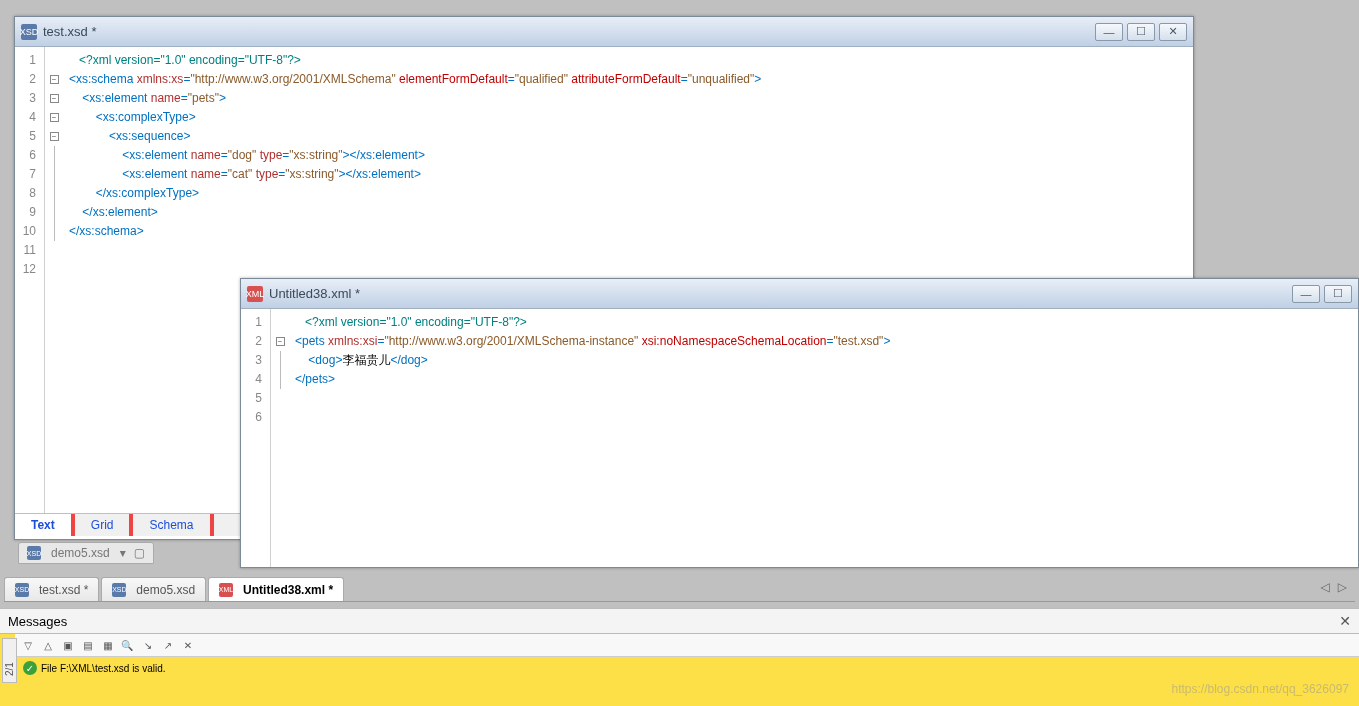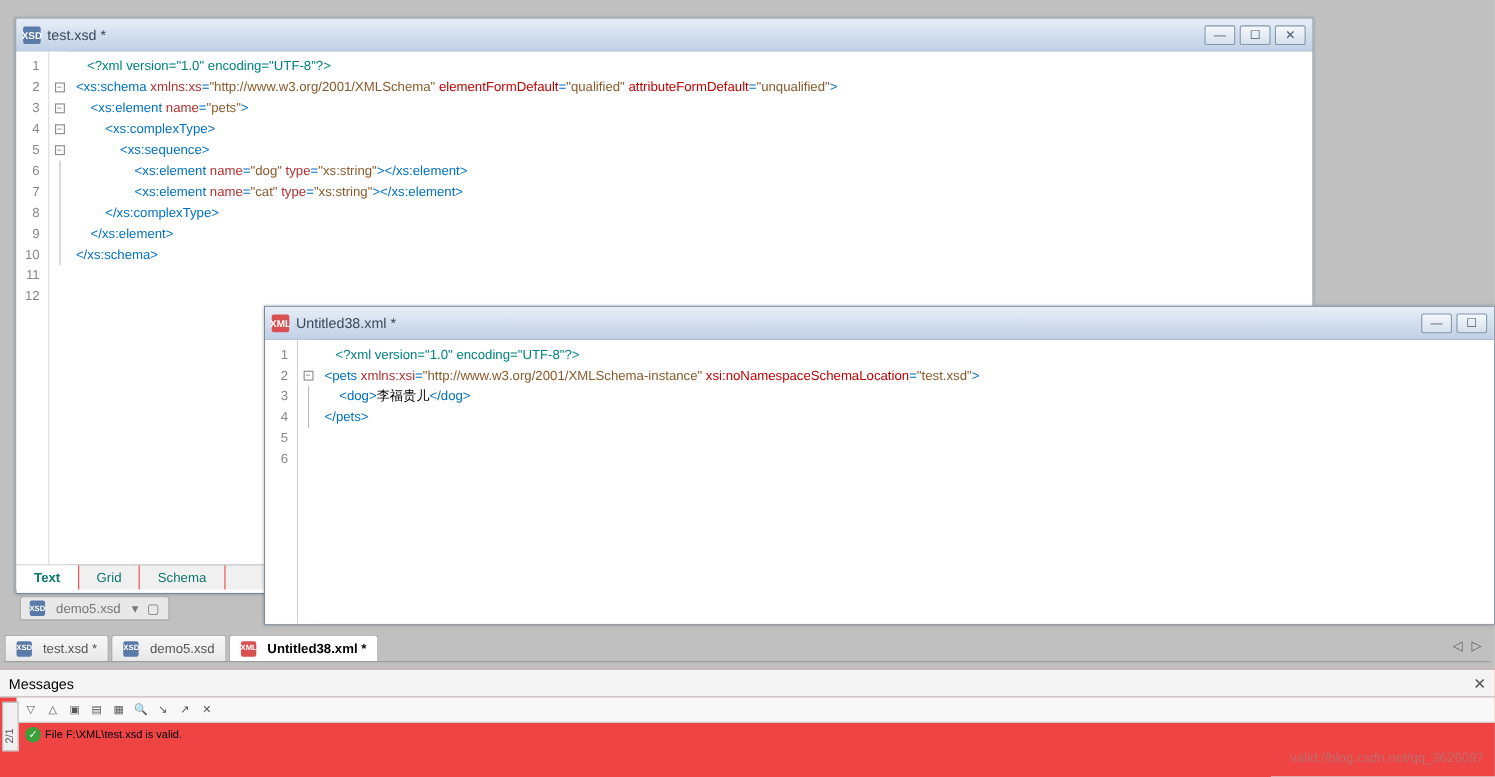--- a/index.html
+++ b/index.html
@@ -1,19 +1,19 @@
 <!DOCTYPE html>
 <html><head>
 <meta charset="utf-8">
 <style>
 *{margin:0;padding:0;box-sizing:border-box;font-family:Tahoma,Arial,sans-serif;font-size:12px}
 body{background:#c0c0c0;position:relative;width:1359px;height:706px;overflow:hidden}
 .window{position:absolute;background:#fff;border:1px solid #7a8a99;box-shadow:0 0 3px rgba(0,0,0,.3)}
 .titlebar{height:30px;background:linear-gradient(to bottom,#e8eef7 0%,#c0d0e5 100%);border-bottom:1px solid #a0b0c0;display:flex;align-items:center;padding:0 6px}
-.title-icon{width:16px;height:16px;margin-right:6px;display:inline-flex;align-items:center;justify-content:center;font-size:9px;font-weight:bold}
+.title-icon{width:16px;height:16px;margin-right:6px;display:inline-flex;align-items:center;justify-content:center;font-size:9px;font-weight:normal}
 .xsd-icon{background:#5a7aaa;color:#fff;border-radius:2px}
 .xml-icon{background:#d85050;color:#fff;border-radius:2px}
 .title-text{color:#3a4a5a;font-size:13px;flex:1}
 .win-controls{display:flex;gap:4px}
 .win-btn{width:28px;height:18px;border:1px solid #8899aa;background:linear-gradient(to bottom,#f5f8fc,#d5e0ec);border-radius:2px;display:flex;align-items:center;justify-content:center;font-size:11px;color:#4a5a6a;cursor:pointer}
 .editor{display:flex;background:#fff;font-family:"NSimSun","SimSun","Courier New",monospace;font-size:14px}
 .gutter{background:#fff;border-right:1px solid #d0d0d0;text-align:right;padding:4px 8px 4px 4px;color:#888;user-select:none;min-width:30px}
 .gutter .ln{height:19px;line-height:19px}
 .fold-col{width:18px;background:#fff;padding-top:4px}
 .fold-col .fm{height:19px;display:flex;align-items:center;justify-content:center;position:relative}
@@ -21,26 +21,26 @@
 .fold-line{width:1px;height:19px;background:#bbb;position:absolute}
 .code{padding:4px 6px}
 .code .line{height:19px;line-height:19px;white-space:pre}
 .t-tag{color:#0070c0}
 .t-attr{color:#b03030}
 .t-red{color:#c00000}
 .t-val{color:#8a5a2a}
 .t-pi{color:#008080}
 .t-text{color:#000}
 .view-tabs{display:flex;border-top:1px solid #c0c0c0;background:#f0f0f0}
-.view-tab{padding:4px 16px;border-right:1px solid #ef4444;cursor:pointer;color:#0f766e}
+.view-tab{padding:4px 16px;border-right:4px solid #ef4444;cursor:pointer;color:#1d4ed8}
 .view-tab.active{background:#fff;font-weight:bold}
 .file-tabs{position:absolute;left:4px;right:4px;height:26px;display:flex;align-items:flex-end;border-bottom:1px solid #999}
 .file-tab{height:24px;display:flex;align-items:center;padding:0 10px;border:1px solid #aaa;border-bottom:none;background:linear-gradient(to bottom,#f8f8f8,#e8e8e8);margin-right:2px;cursor:pointer;border-radius:3px 3px 0 0;color:#555;gap:4px}
 .file-tab.active{background:#fff;font-weight:bold;color:#000}
-.messages-panel{position:absolute;left:0;right:0;background:#ef4444}
+.messages-panel{position:absolute;left:0;right:0;background:#fde047}
 .messages-header{display:flex;justify-content:space-between;align-items:center;padding:4px 8px;border-top:1px solid #bbb;border-bottom:1px solid #bbb;background:#f4f4f4}
 .msg-toolbar{display:flex;align-items:center;gap:2px;padding:2px 4px;border-bottom:1px solid #ccc;background:#f8f8f8}
 .msg-tool{width:18px;height:18px;border:1px solid transparent;display:flex;align-items:center;justify-content:center;font-size:10px;color:#555;cursor:pointer}
 .msg-body{padding:4px 8px;font-family:"Courier New",monospace;display:flex;align-items:center;gap:4px}
 .ok-icon{width:14px;height:14px;border-radius:50%;background:#3aa03a;color:#fff;display:flex;align-items:center;justify-content:center;font-size:10px}
 .side-label{position:absolute;left:2px;writing-mode:vertical-lr;transform:rotate(180deg);font-size:10px;color:#555;border:1px solid #bbb;padding:6px 1px;background:#f0f0f0}
 .hidden-tab{position:absolute;left:18px;height:22px;border:1px solid #aaa;background:#e8e8e8;padding:2px 8px;display:flex;align-items:center;color:#777;border-radius:3px 3px 0 0;gap:4px}
 .nav-arrows{position:absolute;right:8px;display:flex;gap:8px;color:#666;font-size:14px}
 .watermark{position:absolute;right:10px;bottom:10px;color:rgba(150,150,150,.5);font-size:12px}
 .close-x{cursor:pointer;font-size:14px;color:#555}
@@ -214,13 +214,13 @@
         <span class="msg-tool">✕</span>
       </div>
       <div class="msg-body">
         <span class="ok-icon">✓</span>
         <span style="font-size:10px">File F:\XML\test.xsd is valid.</span>
       </div>
     </div>
   </div>
 </div>
 
-<div class="watermark">valid://blog.csdn.net/qq_3626097</div>
+<div class="watermark">https://blog.csdn.net/qq_3626097</div>
 
 </body></html>

